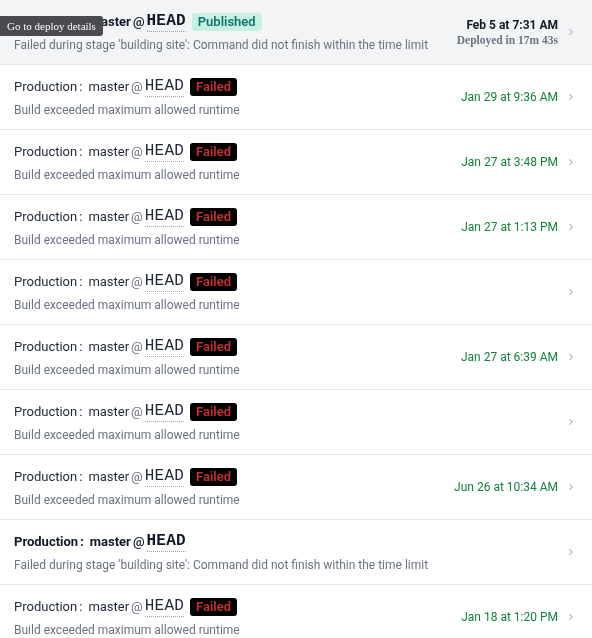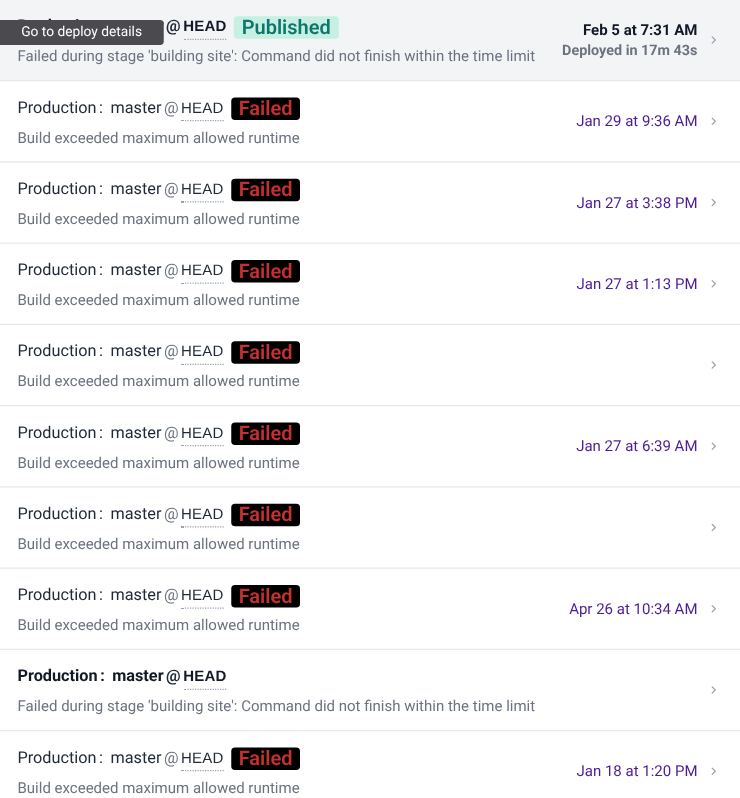--- a/index.html
+++ b/index.html
@@ -13,76 +13,77 @@
   .list { width: 100%; }
   .row {
     display: flex;
     align-items: center;
     padding: 12px 16px 12px 14px;
     border-bottom: 1px solid #e8e8ea;
     cursor: pointer;
   }
   .row.published { background: #f3f4f6; }
   .row .main { flex: 1 1 auto; min-width: 0; }
-  .row .meta { flex: 0 0 auto; text-align: right; color: #4c1d95; font-size: 12px; padding-right: 8px; }
+  .row .meta { flex: 0 0 auto; text-align: right; color: #15803d; font-size: 12px; padding-right: 8px; }
   .row .meta.bold { color: #111827; font-weight: 700; }
   .row .chev { flex: 0 0 auto; color: #9ca3af; display: flex; align-items: center; }
   .title-line {
     display: flex;
     align-items: center;
     gap: 6px;
     flex-wrap: wrap;
     font-size: 13px;
     line-height: 18px;
     color: #1f2937;
   }
   .title-line.bold { font-weight: 700; color: #111827; }
   .env { }
   .branch { }
   .at { color: #6b7280; }
   .title-line.bold .at { color: #1f2937; }
   .ref {
-    font-family: Liberation Sans, sans-serif;
-    font-size: 12px;
+    font-family: Liberation Mono, monospace;
+    font-size: 16px;
     letter-spacing: 0.2px;
     border-bottom: 1px dotted #9ca3af;
     padding-bottom: 1px;
   }
   .badge {
     display: inline-block;
-    font-size: 16px;
+    font-size: 13px;
     font-weight: 600;
     padding: 2px 6px;
     border-radius: 3px;
     line-height: 14px;
   }
   .badge.failed { background: #000000; color: #c53030; }
   .badge.published { background: #c6f0e2; color: #0f766e; }
   .msg {
     margin-top: 6px;
     font-size: 12px;
     color: #6b7280;
     white-space: nowrap;
     overflow: hidden;
     text-overflow: ellipsis;
   }
   .meta .ts { display: block; margin-left: 12px; }
-  .meta .dur { display: block; margin-top: 2px; font-size: 11.5px; color: #6b7280; }
+  .meta .dur { display: block; margin-top: 2px; font-size: 11.5px; color: #6b7280; font-family: Liberation Serif, serif; }
   .tooltip {
     position: absolute;
     left: 0;
     top: 16px;
     background: #4a4a4f;
     color: #fff;
     font-size: 11px;
-    padding: 3px 17px;
+    padding: 3px 7px;
     border-radius: 0 3px 3px 0;
     line-height: 14px;
     z-index: 10;
     white-space: nowrap;
+    font-family: Liberation Serif, serif;
   }
   .row-wrap { position: relative; }
   svg.chevron { width: 10px; height: 10px; }
 </style>
 </head>
 <body>
 
 <div class="list" id="list-root">
     <div class="row-wrap">
       <div class="tooltip">Go to deploy details</div>
@@ -139,21 +140,21 @@
             <span class="env">Production</span>
             <span style="margin-left: -4px;">:</span>
             <span class="branch">master</span>
             <span class="at" style="margin-left: -4px; margin-right: -4px;">@</span>
             <span class="ref">HEAD</span>
             <span class="badge failed">Failed</span>
           </div>
           <div class="msg">Build exceeded maximum allowed runtime</div>
         </div>
         <div class="meta">
-          <span class="ts">Jan 27 at 3:38 PM</span>
+          <span class="ts">Jan 27 at 3:48 PM</span>
         </div>
         <div class="chev">
           <svg viewBox="0 0 24 24" class="chevron">
             <path d="M9 6l6 6-6 6" fill="none" stroke="currentColor" stroke-width="2.5" stroke-linecap="round" stroke-linejoin="round"></path>
           </svg>
         </div>
       </div>
     </div>
     <div class="row-wrap">
       <div class="row">
@@ -248,21 +249,21 @@
             <span class="env">Production</span>
             <span style="margin-left: -4px;">:</span>
             <span class="branch">master</span>
             <span class="at" style="margin-left: -4px; margin-right: -4px;">@</span>
             <span class="ref">HEAD</span>
             <span class="badge failed">Failed</span>
           </div>
           <div class="msg">Build exceeded maximum allowed runtime</div>
         </div>
         <div class="meta">
-          <span class="ts">Apr 26 at 10:34 AM</span>
+          <span class="ts">Jun 26 at 10:34 AM</span>
         </div>
         <div class="chev">
           <svg viewBox="0 0 24 24" class="chevron">
             <path d="M9 6l6 6-6 6" fill="none" stroke="currentColor" stroke-width="2.5" stroke-linecap="round" stroke-linejoin="round"></path>
           </svg>
         </div>
       </div>
     </div>
     <div class="row-wrap">
       <div class="row">

